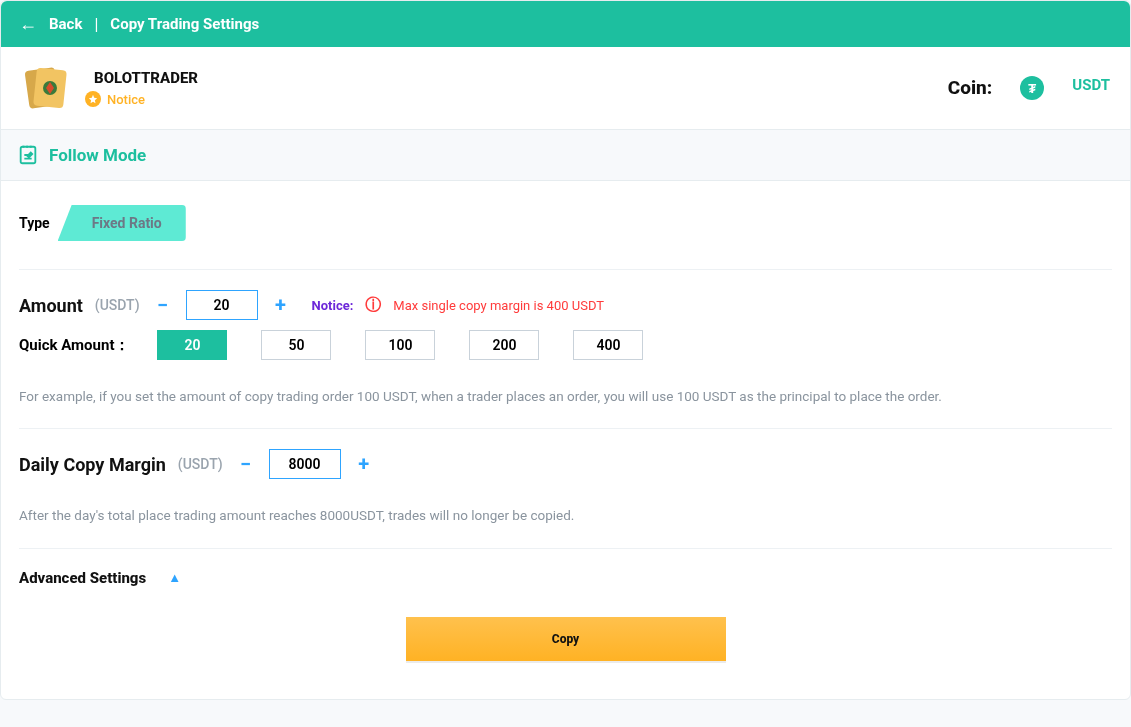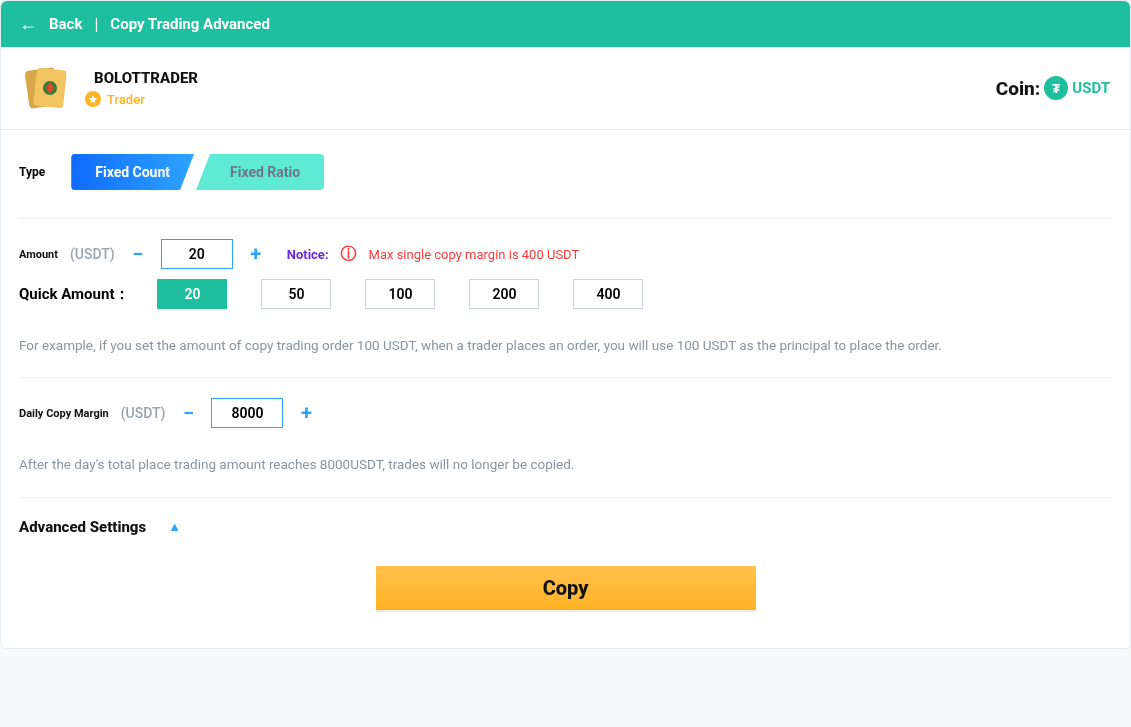--- a/index.html
+++ b/index.html
@@ -12,103 +12,111 @@
   .topbar-title { font-weight: 700; font-size: 15px; }
   .trader-row { display: flex; align-items: center; padding: 16px 20px; justify-content: space-between; border-bottom: 1px solid #e6ecef; }
   .trader-left { display: flex; align-items: center; gap: 14px; }
   .trader-avatar { width: 50px; height: 50px; border-radius: 8px; display:flex; align-items:center; justify-content:center;}
   .trader-avatar svg { width: 50px; height: 50px; }
   .trader-name { font-weight: 800; font-size: 15px; color: #111; padding-left: 9px; }
   .trader-badge-row { display: flex; align-items: center; gap: 6px; margin-top: 4px; }
   .trader-star { width: 16px; height: 16px; background: #ffb224; border-radius: 50%; display:flex; align-items:center; justify-content:center; }
   .trader-star svg { width:10px; height:10px; fill:#fff; }
   .trader-role { color: #ffb224; font-size: 13px; font-weight: 500; }
-  .coin-right { display: flex; align-items: center; gap: 4px; }
+  .coin-right { display: flex; align-items: flex-start; gap: 28px; }
   .coin-label { font-weight: 800; font-size: 19px; color: #111; }
   .coin-icon { width: 24px; height: 24px; background: #1dbf9f; border-radius: 50%; display:flex; align-items:center; justify-content:center; }
   .coin-icon span { color:#fff; font-weight:700; font-size:13px; }
   .coin-sym { color: #1dbf9f; font-weight: 700; font-size: 15px; }
   .follow-mode { background: #f7f9fb; padding: 14px 16px; display:flex; align-items:center; gap:10px; border-bottom: 1px solid #e6ecef; }
   .follow-icon { width: 22px; height: 22px; }
   .follow-title { color: #1dbf9f; font-weight: 700; font-size: 17px; }
   .content { padding: 24px 18px 18px; }
   .row { display: flex; align-items: center; gap: 12px; }
   .type-row { margin-bottom: 28px; }
-  .type-label { font-weight: 700; font-size: 12px; margin-right: 14px; }
+  .type-label { font-weight: 700; font-size: 14px; margin-right: 6px; }
   .tab { height: 36px; padding: 0 24px; display:flex; align-items:center; justify-content:center; font-weight: 700; font-size: 14px; position: relative; cursor: pointer; }
   .tab-active { color: #fff; background: linear-gradient(90deg, #0e6bff 0%, #2ea4ff 100%); clip-path: polygon(0 0, 100% 0, calc(100% - 14px) 100%, 0 100%); border-radius: 4px 0 0 4px; }
   .tab-inactive { color: #6d7886; background: #5eead4; clip-path: polygon(14px 0, 100% 0, 100% 100%, 0 100%); border-radius: 0 4px 4px 0; margin-left:-10px; padding-left:34px; }
   .divider { height: 1px; background: #edf1f4; margin: 8px 0 20px; }
-  .field-label { font-weight: 700; font-size: 11px; color: #111; }
+  .field-label { font-weight: 700; font-size: 18px; color: #111; }
   .field-unit { color: #9aa4ae; font-size: 14px; font-weight: 500; }
   .stepper-btn { width: 22px; height: 22px; display:flex; align-items:center; justify-content:center; color: #2ea4ff; font-size: 20px; font-weight:700; cursor:pointer; }
   .num-input { width: 72px; height: 30px; border: 1px solid #2ea4ff; text-align:center; font-size:14px; font-weight:600; outline:none; }
   .notice-label { color: #6d28d9; font-weight: 700; font-size: 13px; margin-left: 8px; }
   .notice-icon { color:#ff3b3b; font-weight:700; }
   .notice-text { color:#ff3b3b; font-size: 13px; }
   .quick-row { margin-top: 10px; align-items:center; }
   .quick-label { font-weight: 700; font-size: 15px; margin-right: 6px; }
   .quick-btn { width: 70px; height: 30px; border: 1px solid #c9d2da; background:#fff; display:flex; align-items:center; justify-content:center; font-size: 14px; font-weight:600; cursor:pointer; margin-left: 22px; }
   .quick-btn.first { margin-left: 10px; }
   .quick-btn.active { background:#1dbf9f; border-color:#1dbf9f; color:#fff; }
   .helper { color:#8a949e; font-size: 13.5px; margin-top: 26px; line-height: 1.5; }
   .daily-row { margin-top: 20px; }
   .adv-row { margin-top: 8px; display:flex; align-items:center; gap:22px; cursor:pointer; }
   .adv-label { font-weight: 800; font-size: 15px; color:#111; }
   .adv-caret { color:#2ea4ff; font-size: 13px; }
   .copy-btn-wrap { display:flex; justify-content:center; padding: 30px 0 20px; }
-  .copy-btn { width: 380px; height: 44px; background: linear-gradient(180deg, #ffc14d 0%, #ffb224 100%); border:none; font-weight: 800; font-size: 20px; color:#111; cursor:pointer; box-shadow: 0 2px 0 rgba(0,0,0,.08); }
+  .copy-btn { width: 320px; height: 44px; background: linear-gradient(180deg, #ffc14d 0%, #ffb224 100%); border:none; font-weight: 800; font-size: 12px; color:#111; cursor:pointer; box-shadow: 0 2px 0 rgba(0,0,0,.08); }
 </style>
 </head>
 <body>
 
 <div class="page">
   <div class="topbar">
     <span class="back-arrow">←</span>
     <span class="back-label">Back</span>
     <span class="topbar-sep">|</span>
-    <span class="topbar-title">Copy Trading Advanced</span>
+    <span class="topbar-title">Copy Trading Settings</span>
   </div>
 
   <div class="trader-row">
     <div class="trader-left">
       <div class="trader-avatar">
         <svg viewBox="0 0 50 50">
           <rect x="6" y="6" width="30" height="38" rx="4" fill="#d7a84a" transform="rotate(-8 21 25)"></rect>
           <rect x="14" y="6" width="30" height="38" rx="4" fill="#f2c462" transform="rotate(6 29 25)"></rect>
           <circle cx="29" cy="25" r="7" fill="#3b7a3b"></circle>
           <path d="M29 19 L33 25 L29 31 L25 25 Z" fill="#d94b2b"></path>
         </svg>
       </div>
       <div>
         <div class="trader-name">BOLOTTRADER</div>
         <div class="trader-badge-row">
           <span class="trader-star">
             <svg viewBox="0 0 24 24">
                 <path d="M12 2l2.9 6.9L22 10l-5.5 4.8L18 22l-6-3.5L6 22l1.5-7.2L2 10l7.1-1.1z"></path>
               </svg>
           </span>
-          <span class="trader-role">Trader</span>
+          <span class="trader-role">Notice</span>
         </div>
       </div>
     </div>
     <div class="coin-right">
       <span class="coin-label">Coin:</span>
       <span class="coin-icon">
           <span>₮</span>
         </span>
       <span class="coin-sym">USDT</span>
     </div>
   </div>
 
+  <div class="follow-mode">
+    <svg class="follow-icon" viewBox="0 0 24 24">
+      <rect x="4" y="3" width="16" height="18" rx="2" fill="none" stroke="#1dbf9f" stroke-width="2"></rect>
+      <path d="M7 4v-2M11 4v-2M15 4v-2" stroke="#1dbf9f" stroke-width="2"></path>
+      <path d="M8 12h5M8 16h8" stroke="#1dbf9f" stroke-width="2"></path>
+      <path d="M15 8l3 3-5 5-3-3z" fill="#1dbf9f"></path>
+    </svg>
+    <span class="follow-title">Follow Mode</span>
+  </div>
 
   <div class="content">
     <div class="row type-row">
       <span class="type-label">Type</span>
-      <div class="tab tab-active">Fixed Count</div>
       <div class="tab tab-inactive">Fixed Ratio</div>
     </div>
 
     <div class="divider"></div>
 
     <div class="row">
       <span class="field-label">Amount</span>
       <span class="field-unit">(USDT)</span>
       <span class="stepper-btn">−</span>
       <input class="num-input" value="20" style="">

